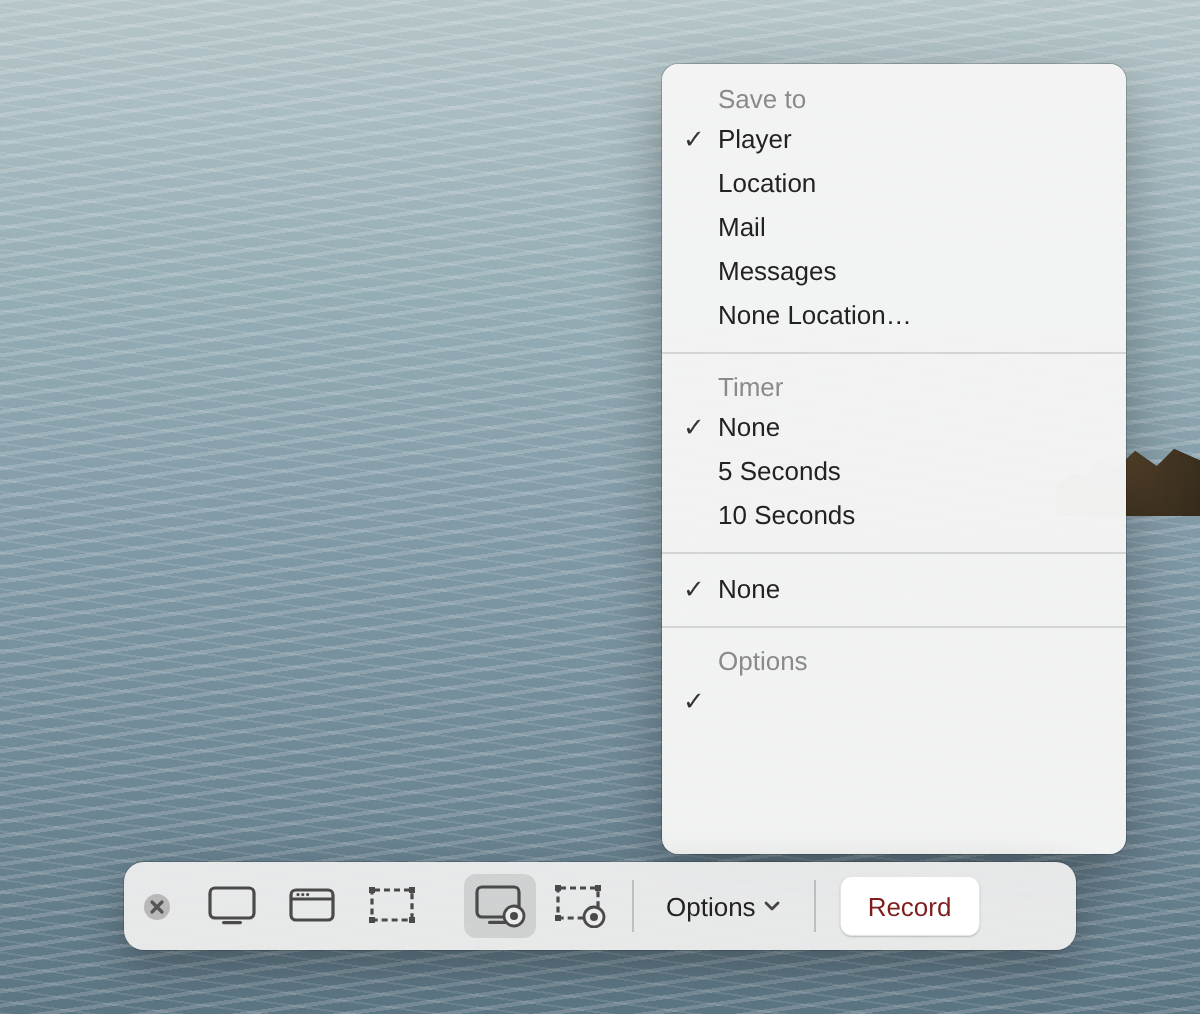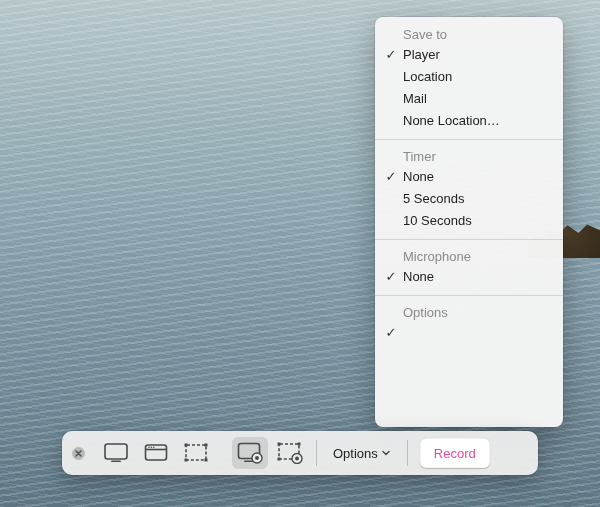--- a/index.html
+++ b/index.html
@@ -99,42 +99,42 @@
   .text-btn.options { }
   .record-btn {
     height: 30px;
     padding: 0 14px;
     margin-left: 6px;
     display: flex;
     align-items: center;
     border-radius: 6px;
     background: #fff;
     box-shadow: 0 0.5px 1px rgba(0,0,0,0.2), inset 0 0 0 0.5px rgba(0,0,0,0.1);
-    color: #ec4899;
+    color: #7f1d1d;
     font-size: 13px;
   }
   .chev {
     margin-left: 3px;
   }
 
   
   .close-x {
     width: 16px;
     height: 16px;
     display:flex;align-items:center;justify-content:center;
     color:#6b6b6b;
   }
 
   
   .menu {
     position: absolute;
     right: 37px;
-    top: 17px;
+    top: 32px;
     bottom: 80px;
-    width: 188px;
+    width: 232px;
     background: rgba(244,244,244,0.98);
     border-radius: 8px;
     box-shadow: 0 12px 30px rgba(0,0,0,0.30), 0 0 0 0.5px rgba(0,0,0,0.18);
     padding: 6px 0;
     box-sizing: border-box;
     overflow: hidden;
     color: #222;
     display: flex;
     flex-direction: column;
   }
@@ -181,20 +181,23 @@
       <span class="check">✓</span>
       <span>Player</span>
     </div>
     <div class="menu-item">
       <span>Location</span>
     </div>
     <div class="menu-item">
       <span>Mail</span>
     </div>
     <div class="menu-item">
+      <span>Messages</span>
+    </div>
+    <div class="menu-item">
       <span>None Location…</span>
     </div>
   </div>
   <div class="menu-sep"></div>
 
   <div class="menu-section">
     <div class="menu-header">Timer</div>
     <div class="menu-item">
       <span class="check">✓</span>
       <span>None</span>
@@ -202,21 +205,20 @@
     <div class="menu-item">
       <span>5 Seconds</span>
     </div>
     <div class="menu-item">
       <span>10 Seconds</span>
     </div>
   </div>
   <div class="menu-sep"></div>
 
   <div class="menu-section">
-    <div class="menu-header">Microphone</div>
     <div class="menu-item">
       <span class="check">✓</span>
       <span>None</span>
     </div>
   </div>
   <div class="menu-sep"></div>
 
   <div class="menu-section">
     <div class="menu-header">Options</div>
     <div class="menu-item">

